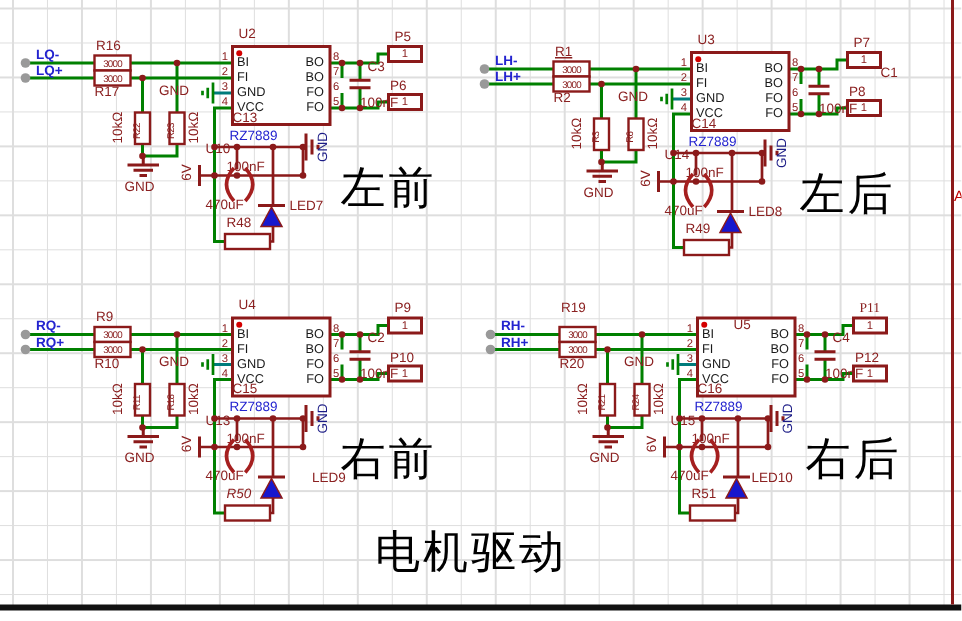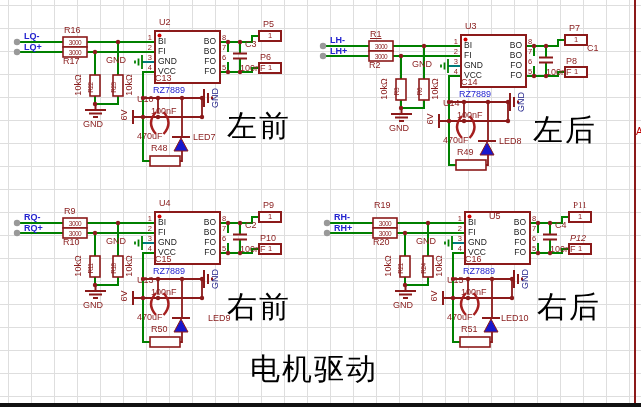--- a/index.html
+++ b/index.html
@@ -381,21 +381,21 @@
   <div class="t ctr" style="left:79px;top:85px;">10kΩ</div>
   <div class="t ctr" style="left:130px;top:85px;">10kΩ</div>
   <div class="t" style="left:106px;top:56px;">GND</div>
   <div class="t" style="left:83px;top:120px;">GND</div>
   <div class="t ctr navy" style="left:216px;top:98px;">GND</div>
   <div class="t ctr" style="left:125px;top:115px;">6V</div>
   <div class="t" style="left:159px;top:18px;">U4</div>
   <div class="t" style="left:155px;top:74px;">C15</div>
   <div class="t pblue" style="left:153px;top:86px;">RZ7889</div>
   <div class="t" style="left:208px;top:133px;">LED9</div>
-  <div class="t" style="left:151px;top:144px;">R50</div>
+  <div class="t" style="left:151px;top:144px;font-style:italic;">R50</div>
   <div class="t" style="left:245px;top:40px;">C2</div>
   <div class="t" style="left:240px;top:64px;">100nF</div>
   <div class="t" style="left:263px;top:20px;">P9</div>
   <div class="t" style="left:260px;top:53px;">P10</div>
   <div class="t conn1" style="left:259px;top:32px;">1</div>
   <div class="t conn1" style="left:259px;top:64px;">1</div>
 
   <div class="t pin" style="left:158px;top:37px;">BI</div>
   <div class="t pin" style="left:158px;top:47px;">FI</div>
   <div class="t pin" style="left:158px;top:57px;">GND</div>
@@ -511,21 +511,21 @@
   <div class="t ctr navy" style="left:216px;top:98px;">GND</div>
   <div class="t ctr" style="left:125px;top:115px;">6V</div>
   <div class="t" style="left:159px;top:31px;margin-left:20px;">U5</div>
   <div class="t" style="left:155px;top:74px;">C16</div>
   <div class="t pblue" style="left:153px;top:86px;">RZ7889</div>
   <div class="t" style="left:191px;top:133px;">LED10</div>
   <div class="t" style="left:151px;top:144px;">R51</div>
   <div class="t" style="left:245px;top:40px;">C4</div>
   <div class="t" style="left:240px;top:64px;">100nF</div>
   <div class="t" style="left:263px;top:20px;font-family:Liberation Serif, serif;">P11</div>
-  <div class="t" style="left:260px;top:53px;font-style:italic;">P12</div>
+  <div class="t" style="left:260px;top:53px;">P12</div>
   <div class="t conn1" style="left:259px;top:32px;">1</div>
   <div class="t conn1" style="left:259px;top:64px;">1</div>
 
   <div class="t pin" style="left:158px;top:37px;">BI</div>
   <div class="t pin" style="left:158px;top:47px;">FI</div>
   <div class="t pin" style="left:158px;top:57px;">GND</div>
   <div class="t pin" style="left:158px;top:67px;">VCC</div>
   <div class="t pin ral" style="left:196px;top:37px;">BO</div>
   <div class="t pin ral" style="left:196px;top:47px;">BO</div>
   <div class="t pin ral" style="left:196px;top:57px;">FO</div>

